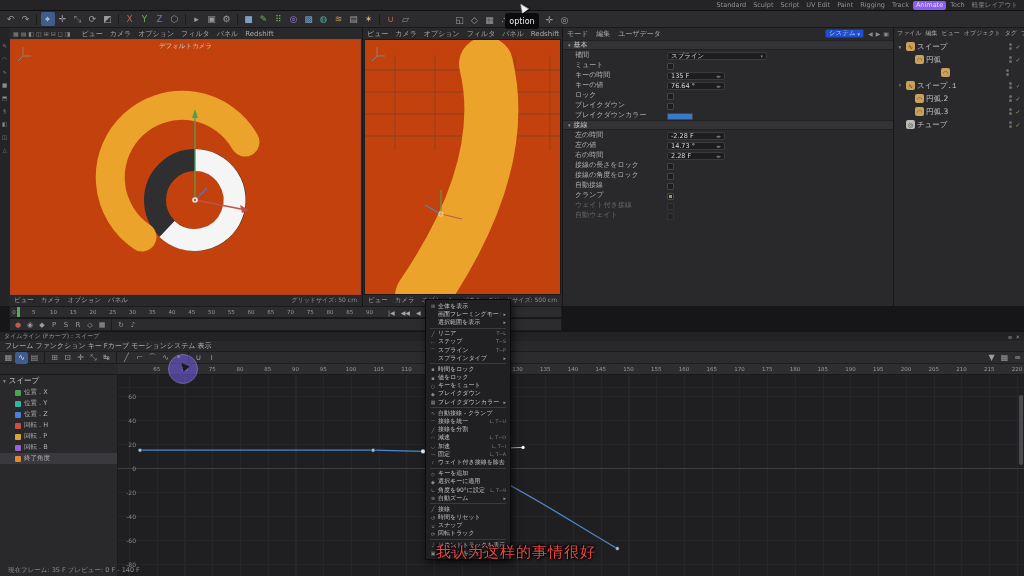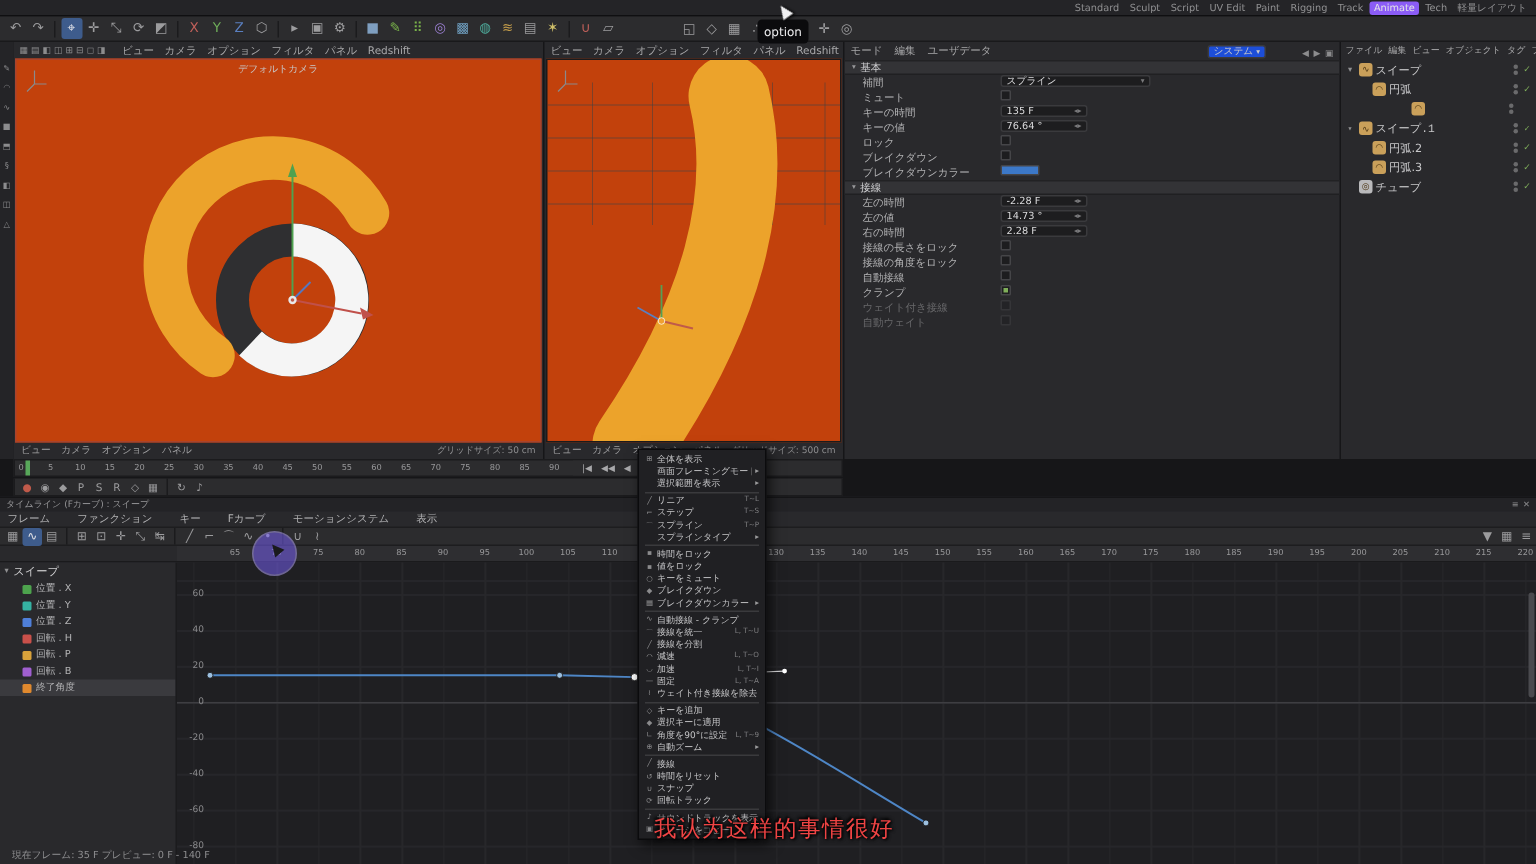--- a/index.html
+++ b/index.html
@@ -24,28 +24,28 @@
 .vpi{font-size:6px;color:#8c8c8e}
 .vview{position:absolute;left:1px;top:11px;right:1px;bottom:11px;background:#c2410c;overflow:hidden}
 #vpL .vview{border:1px solid var(--viewport-border,#a8442e)}
 #vpR .vview{border:1px solid #1b1b1d}
 .camlabel{position:absolute;left:0;right:0;top:2px;text-align:center;font-size:6.5px;color:#c8c8ca}
 .vbottom{position:absolute;left:0;bottom:0;right:0;height:11px;display:flex;align-items:center;justify-content:space-between;padding:0 5px;font-size:6.5px;color:#a0a0a2}
 .vbmenu{display:flex;gap:7px;white-space:nowrap}
 .gridlabel{font-size:6px;color:#909092;white-space:nowrap}
 
 #attr{position:absolute;left:563px;top:28px;width:330px;height:278px;background:#29292c}
-.amenu{position:absolute;left:0;top:0;right:0;height:11px;display:flex;align-items:flex-end;gap:24px;padding:0 4px;font-size:7px;color:#a8a8aa}
+.amenu{position:absolute;left:0;top:0;right:0;height:11px;display:flex;align-items:center;gap:4px;padding:0 4px;font-size:7px;color:#a8a8aa}
 .apreset{margin-left:auto;display:flex;align-items:center;gap:2px;background:#1d4ed8;border:1px solid #3a3a3d;border-radius:2px;height:9px;padding:0 3px;font-size:6.5px;color:#c8c8ca}
 #attr-hicons{display:flex;gap:3px}
 .ahi{font-size:6px;color:#8c8c8e}
 #attr-body{position:absolute;left:0;top:12px;right:0;bottom:0;overflow:hidden}
 .asec{height:10px;background:#333336;display:flex;align-items:center;gap:3px;padding-left:5px;font-size:7px;color:#d0d0d2;border-top:1px solid #222224;border-bottom:1px solid #202022}
 .asec span.aarw{font-size:5px;color:#98989a}
-.arow{height:10px;display:flex;align-items:flex-start;padding-left:12px;font-size:7px}
+.arow{height:10px;display:flex;align-items:flex-end;padding-left:12px;font-size:7px}
 .arow.dis{opacity:.45}
 .alab{width:92px;color:#b2b2b4;white-space:nowrap;overflow:hidden}
 .aval{height:8px;min-width:58px;background:#1d1d1f;border:1px solid #3a3a3d;border-radius:2px;display:flex;align-items:center;padding:0 3px;color:#dcdcde;font-size:6.5px;gap:4px}
 .aval .stp{margin-left:auto;color:#7a7a7c;font-size:5px}
 .acb{width:7px;height:7px;background:#1d1d1f;border:1px solid #454548;border-radius:1px;position:relative}
 .acb.on::after{content:"";position:absolute;inset:1px;background:#7fae5a}
 .aswatch{width:26px;height:7px;border:1px solid #454548;border-radius:1px}
 
 #objm{position:absolute;left:894px;top:28px;width:130px;height:278px;background:#29292c}
 #objm-menu{position:absolute;left:0;top:0;right:0;height:11px;display:flex;gap:4px;align-items:center;padding-left:3px;font-size:6px;color:#a8a8aa;white-space:nowrap;overflow:hidden}
@@ -63,21 +63,21 @@
 #ps-playhead{position:absolute;top:0;width:3px;height:100%;background:#58a85a}
 #transport{position:absolute;left:372px;top:0;height:100%;display:flex;align-items:center;gap:2px;padding-left:4px;background:#2c2c2e}
 .tri{font-size:6px;color:#a8a8aa;padding:0 2px;flex:none}
 #recbar{position:absolute;left:9px;top:319px;width:553px;height:12px;background:#2c2c2e;border:1px solid #1b1b1d;border-top:none;display:flex;align-items:center;padding-left:2px}
 .rci{width:12px;height:10px;display:flex;align-items:center;justify-content:center;font-size:7px;color:#9c9c9e;flex:none}
 
 #tlpanel{position:absolute;left:0;top:331px;width:1024px;height:245px;background:#29292c;border-top:1px solid #151517}
 #tl-title{position:absolute;left:0;top:0;right:0;height:9px;display:flex;align-items:center;padding:0 4px;font-size:6px;color:#98989a;background:#232326}
 #tl-title-icons{margin-left:auto;display:flex;gap:3px}
 .tti{font-size:5.5px;color:#8c8c8e}
-#tl-menu{position:absolute;left:0;top:9px;right:0;height:10px;display:flex;align-items:flex-end;gap:18px;padding-left:5px;font-size:7px;color:#b2b2b4}
+#tl-menu{position:absolute;left:0;top:9px;right:0;height:10px;display:flex;align-items:flex-end;gap:2px;padding-left:5px;font-size:7px;color:#b2b2b4}
 #tl-tools{position:absolute;left:0;top:19px;right:0;height:13px;display:flex;align-items:center;padding-left:2px;background:#2c2c2e;border-top:1px solid #1d1d1f;border-bottom:1px solid #1d1d1f}
 .tlt{width:13px;height:12px;display:flex;align-items:center;justify-content:center;font-size:8px;color:#9c9c9e;border-radius:2px;flex:none}
 .tlt.active{background:#3e5c8c;color:#e0e0e4}
 .spacer{flex:1}
 #tl-corner{position:absolute;left:0;top:32px;width:118px;height:11px;background:#29292c;border-bottom:1px solid #1a1a1c}
 #tl-ruler{position:absolute;left:118px;top:32px;right:0;height:11px;background:#2e2e31;border-bottom:1px solid #1a1a1c;overflow:hidden}
 .rtick{position:absolute;top:2px;transform:translateX(-50%);font-size:5.5px;color:#98989a}
 #tl-tracks{position:absolute;left:0;top:43px;width:118px;bottom:0;background:#29292c;border-right:1px solid #1b1b1d;overflow:hidden}
 .trh{height:12px;display:flex;align-items:center;gap:3px;padding-left:3px;font-size:7.5px;color:#d0d0d2}
 .trh .arw{font-size:5.5px;color:#909092}

